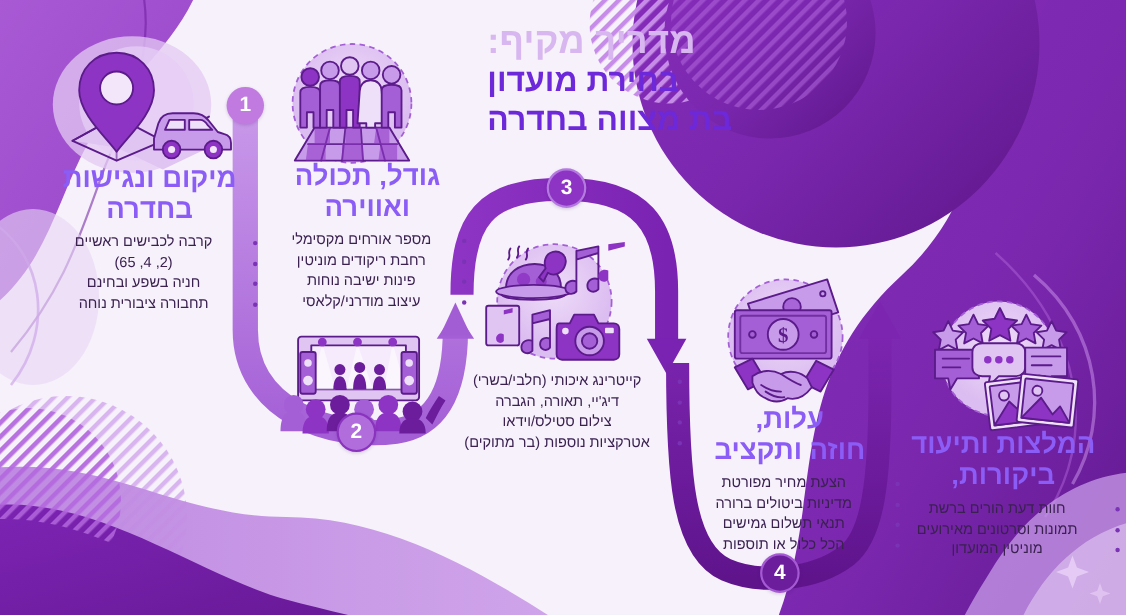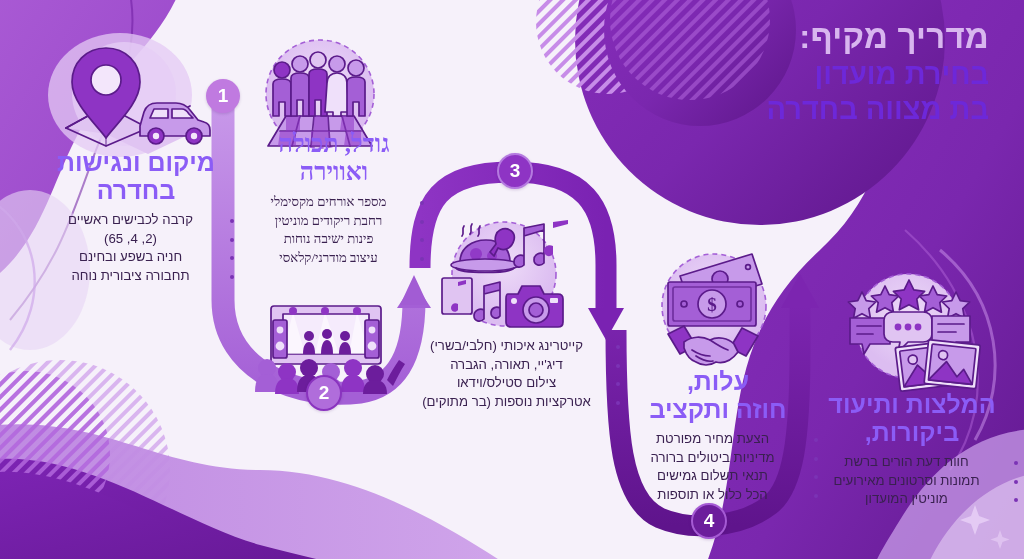--- a/index.html
+++ b/index.html
@@ -23,29 +23,29 @@
   .blk-list li{
     font-size:13.2px;color:#3a2150;line-height:1.42;
     position:relative;padding-right:11px;white-space:nowrap;
   }
   .blk-list li::before{
     content:"";position:absolute;right:0;top:8px;
     width:4px;height:4px;border-radius:50%;background:#7b33b5;
   }
 
   #b1{right:790px;top:148px;width:196px;}
-  #b2{right:600px;top:130px;width:180px;font-family:Liberation Serif, serif;}
+  #b2{right:600px;top:146px;width:180px;}
   #b3{right:404px;top:337px;width:216px;}
   #b4{right:206px;top:367px;width:200px;}
   #b5{right:6px;top:390px;width:212px;}
 
   
   #headline{
-    position:absolute;right:35px;top:18px;width:560px;
-    direction:rtl;text-align:right;
+    position:absolute;right:21px;top:18px;width:560px;
+    direction:rtl;text-align:left;
   }
   #headline .kicker{
     font-size:33px;font-weight:bold;color:#d8b6ef;line-height:1.18;
     margin:0;letter-spacing:.2px;
   }
   #headline .main{
     font-size:29px;font-weight:bold;color:#6d28d9;line-height:1.2;margin:0;
   }
 
   

